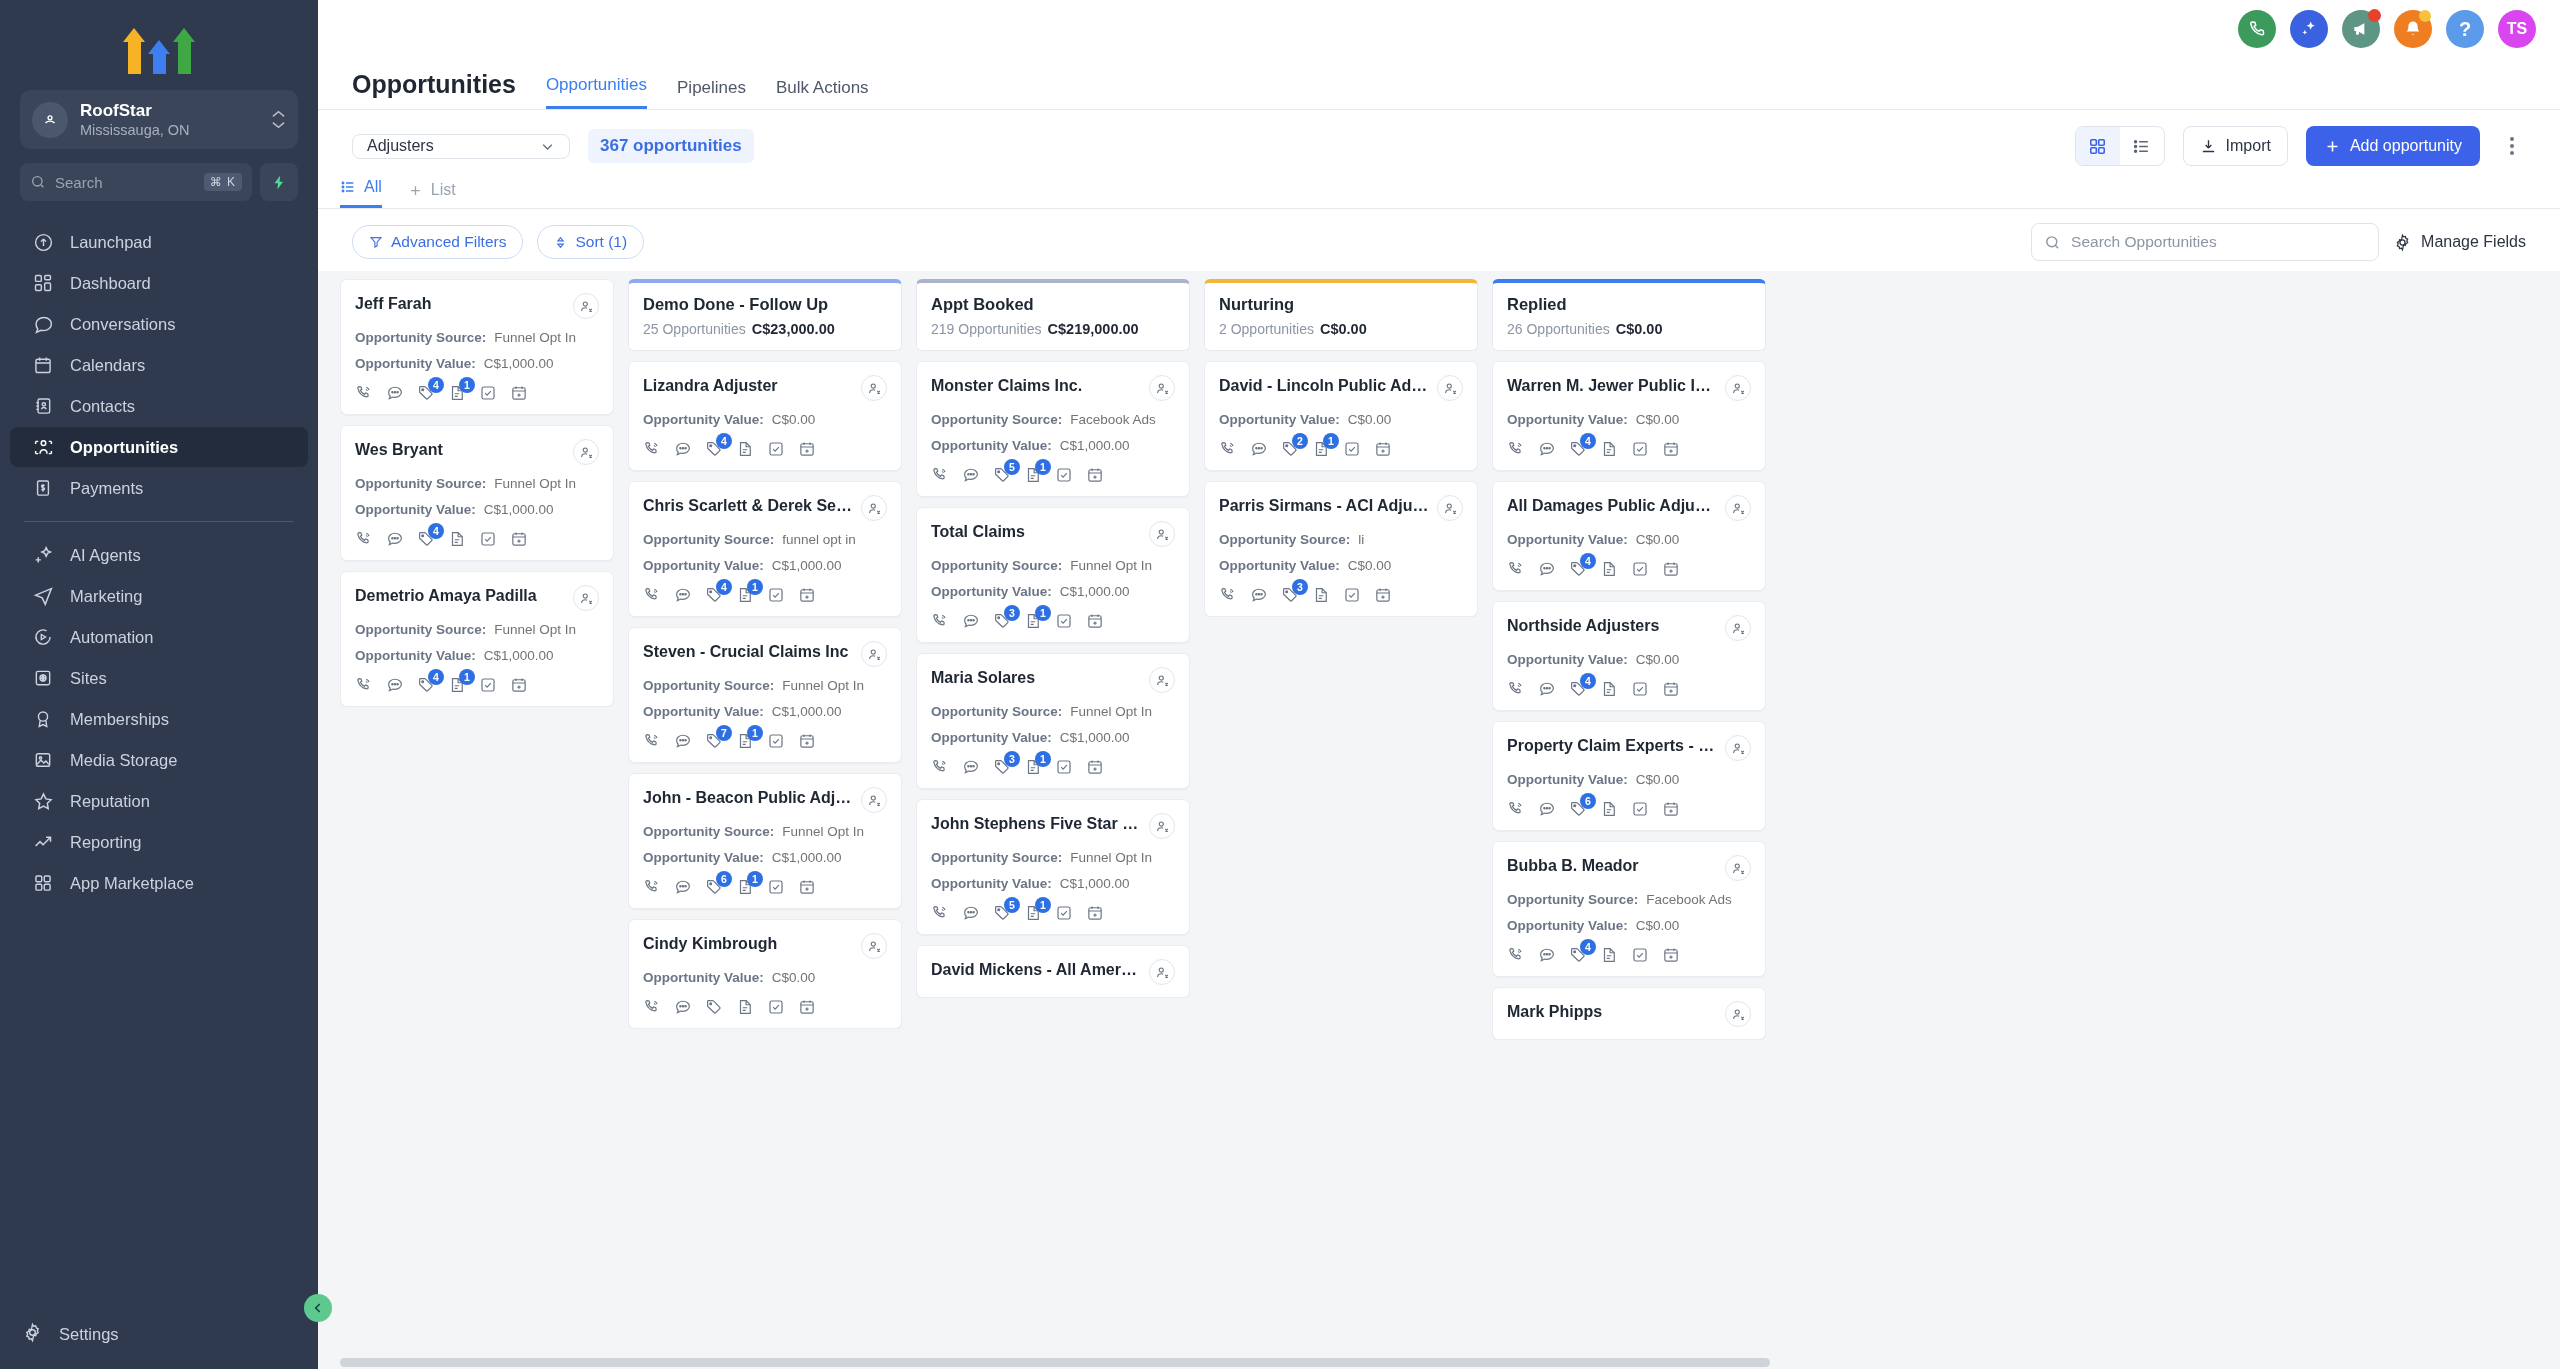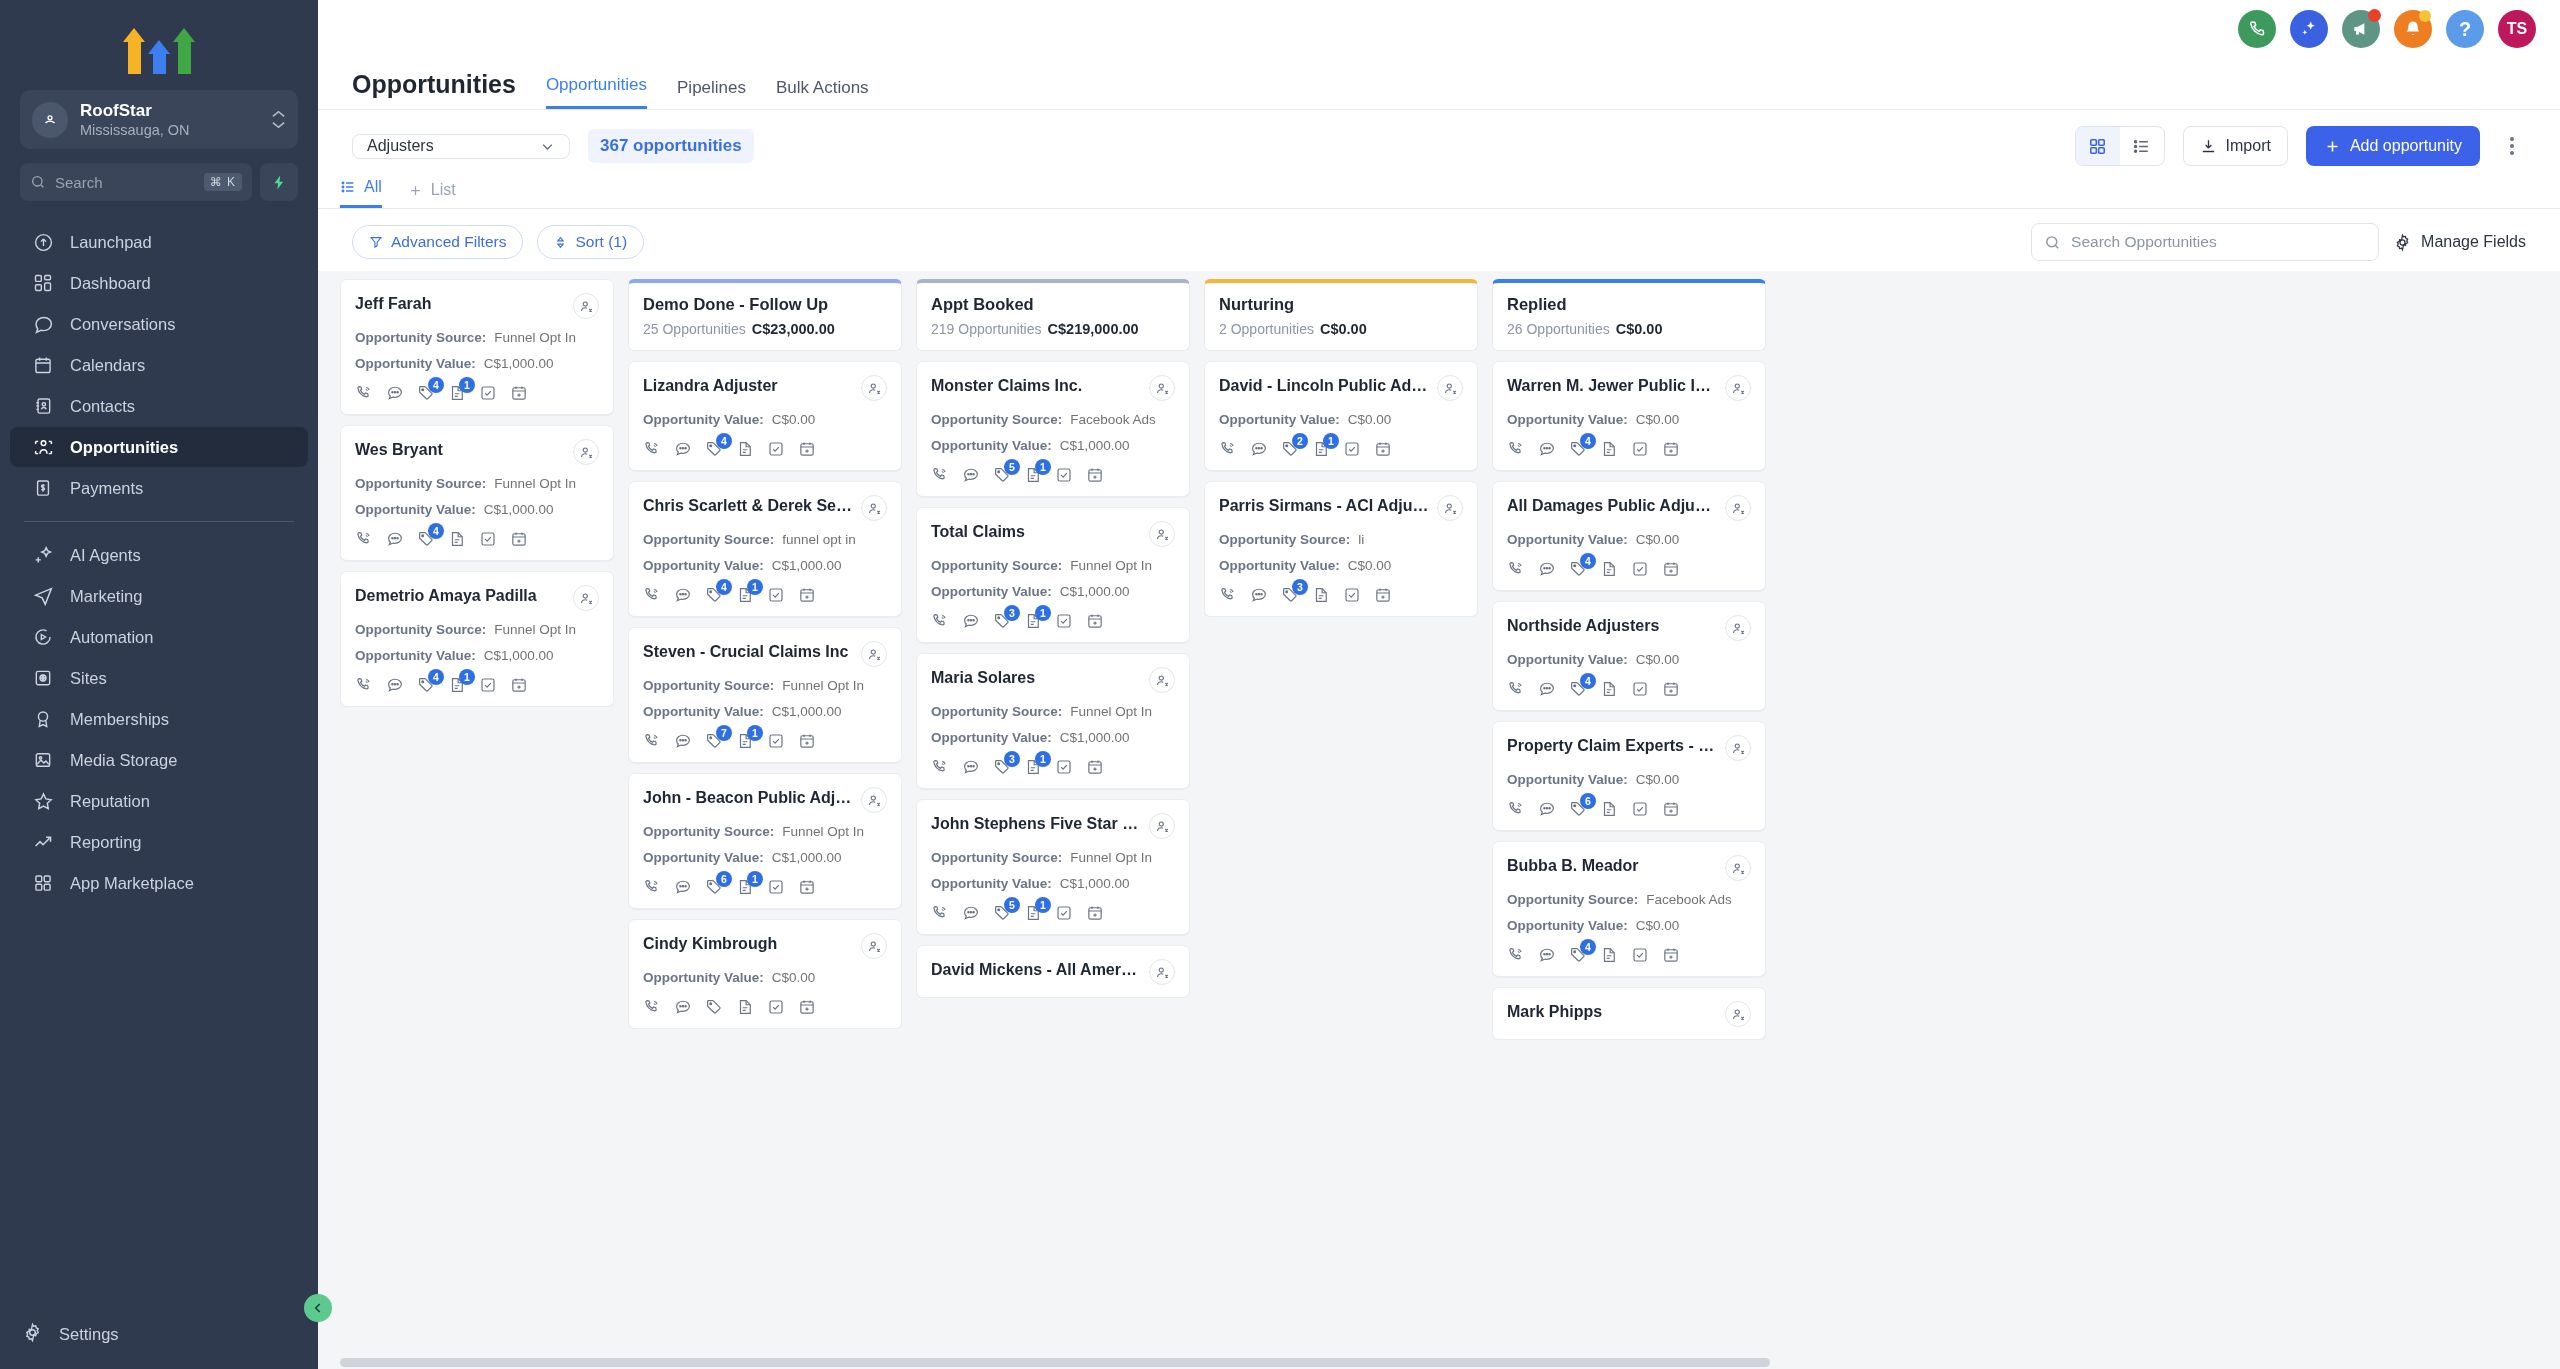--- a/index.html
+++ b/index.html
@@ -89,21 +89,21 @@
   .main { flex: 1; display:flex; flex-direction: column; min-width: 0; background:#fff; }
 
   .topbar {
     height: 58px; background:#fff; display:flex; align-items:center;
     justify-content: flex-end; padding-right: 24px; gap: 14px;
   }
   .circ { width: 38px; height: 38px; border-radius:50%; display:flex; align-items:center; justify-content:center; position:relative; }
   .circ.green { background:#3d9a5d; } .circ.blue { background:#3a62e0; }
   .circ.teal { background:#5f9585; } .circ.orange { background:#ef7d22; }
   .circ.lblue { background:#5b9bea; color:#fff; font-size:20px; font-weight:700; }
-  .circ.avatar { background:#be185d; color:#fff; font-size:16px; font-weight:600; }
+  .circ.avatar { background:#d946ef; color:#fff; font-size:16px; font-weight:600; }
   .dot-r { position:absolute; top:-1px; right:-1px; width:13px; height:13px; border-radius:50%; background:#e8402a; }
   .dot-y { position:absolute; top:0px; right:1px; width:12px; height:12px; border-radius:50%; background:#f5c33b; }
 
   .pagehead {
     display:flex; align-items:flex-end; gap: 30px; padding: 0 0 0 34px;
     border-bottom: 1px solid #e6e9ee; height: 52px;
   }
   .page-title { font-size: 25px; font-weight: 700; color:#1f2733; padding-bottom: 10px; }
   .tabs { display:flex; gap: 30px; align-items:flex-end; }
   .tab { font-size: 17px; color:#4f5869; padding-bottom: 11px; cursor:pointer; }

